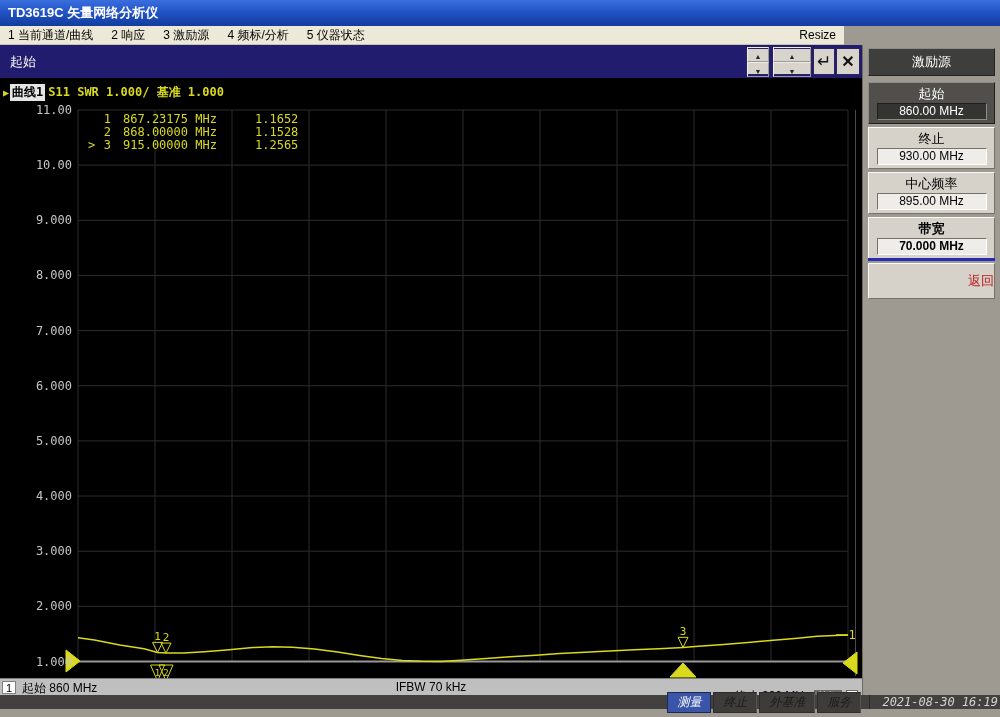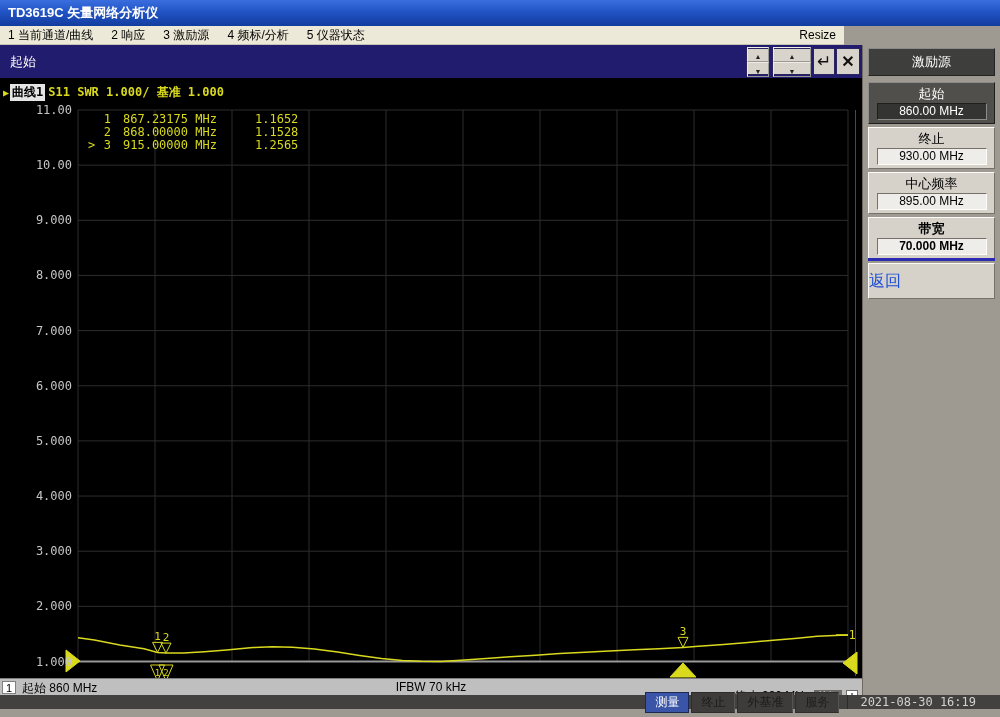--- a/index.html
+++ b/index.html
@@ -64,21 +64,21 @@
     margin:1px auto 0; width:110px; height:17px; line-height:15px;
     background:#efede9; border:1px solid; border-color:#76726a #fdfcf9 #fdfcf9 #76726a;
     font-size:12px; color:#000;
   }
   .sb-btn.active { background:#504f4b; color:#fff; border-color:#8c8c8a #1e1e1c #1e1e1c #8c8c8a; }
   .sb-btn.active .sb-value { background:#343432; color:#fff; border-color:#1e1e1c #8c8c8a #8c8c8a #1e1e1c; }
   .sb-divider { position:absolute; left:5px; top:213px; width:127px; height:3px; background:#2a2ab2; }
   .sb-back {
     position:absolute; left:5px; top:218px; width:127px; height:36px; background:#d6d2ca;
     border:1px solid; border-color:#fdfcf9 #76726a #76726a #fdfcf9;
-    font-size:16px; color:#1d4ed8; text-align:left; line-height:34px;
+    font-size:13px; color:#b91c1c; text-align:right; line-height:34px;
   }
   
   .chart { position:absolute; left:0; top:78px; width:862px; height:600px; background:#000; }
   .trace-header {
     position:absolute; left:3px; top:6px; font-family:"DejaVu Sans Mono",monospace;
     font-size:12px; font-weight:bold; color:#d9d91e; display:flex; align-items:center;
   }
   .trace-header .arrow { font-size:10px; margin-right:1px; }
   .trace-header .chip { background:#e5e5e5; color:#000; padding:0 2px; margin-right:3px; }
   .ytick {
@@ -105,21 +105,21 @@
     border:1px solid #808080; text-align:center; line-height:12px; font-size:11px;
   }
   .sr-left { position:absolute; left:22px; top:1px; }
   .sr-center { position:absolute; left:50%; transform:translateX(-50%); top:1px; }
   .sr-right { position:absolute; right:4px; top:9px; display:flex; align-items:center; gap:4px; }
   .sr-badge { background:#6d6b67; color:#c9c7c3; padding:0 3px; font-size:11px; line-height:13px; }
   .sr-alert { background:#fff; border:1px solid #6d6b67; width:12px; text-align:center; font-size:11px; line-height:12px; }
   
   .bottombar {
     position:absolute; left:0; top:695px; width:1000px; height:14px; background:#42413f;
-    display:flex; align-items:center; justify-content:flex-end; padding-right:24px; font-size:12px;
+    display:flex; align-items:center; justify-content:flex-end; padding-right:2px; font-size:12px;font-style:italic;
   }
   .bb-chip-active {
     background:#3a55a8; color:#fff; border:1px solid #1c2950; padding:1px 9px; margin-right:2px;
   }
   .bb-chip-dim {
     background:#3d3c3a; color:#1d1c1a; border:1px solid #2e2d2b; border-right-color:#565450;
     padding:1px 9px; margin-right:2px;
   }
   .bb-date {
     color:#d2d2d2; font-family:"DejaVu Sans Mono",monospace; font-size:12px;

